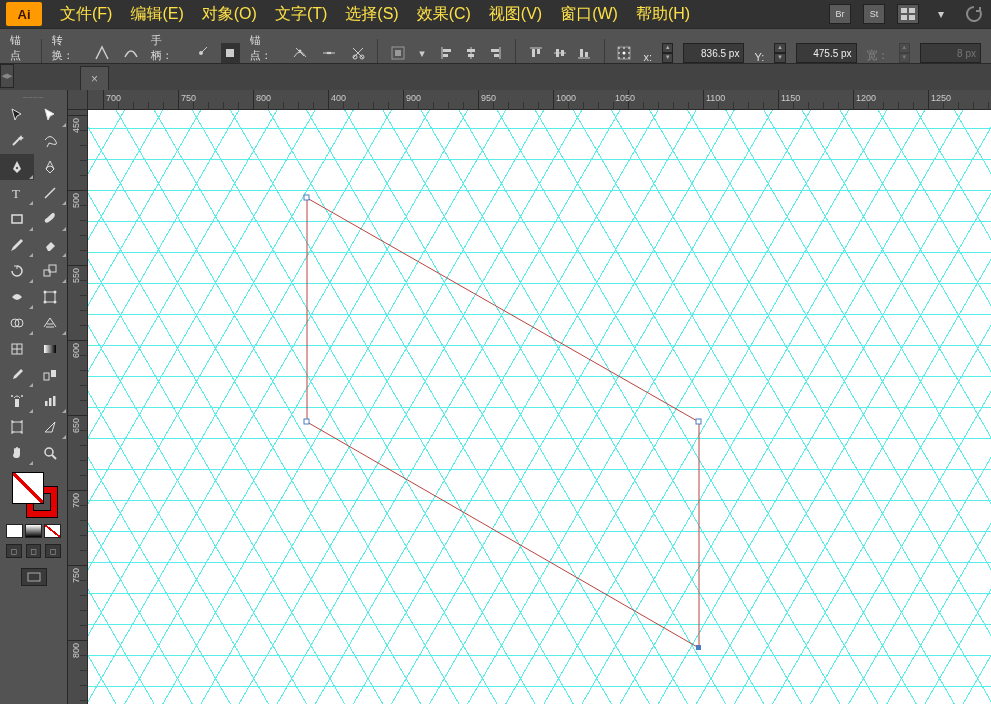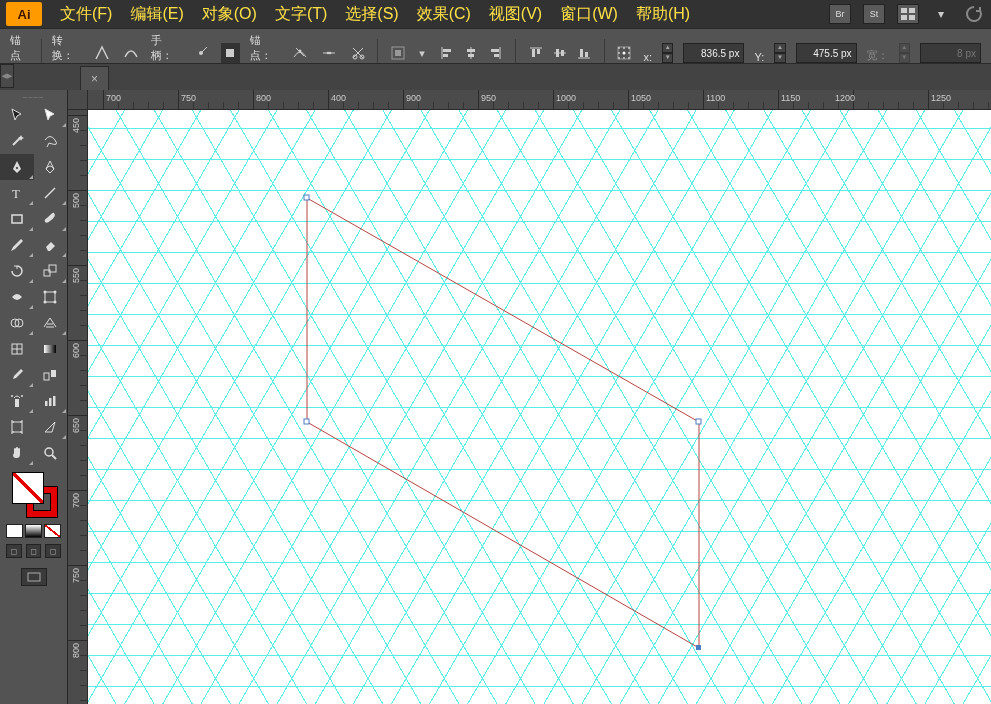--- a/index.html
+++ b/index.html
@@ -507,39 +507,39 @@
       <div class="minor" style="left: 420px;"></div>
       <div class="minor" style="left: 435px;"></div>
       <div class="minor" style="left: 450px;"></div>
       <div class="tick" style="left: 465px;"></div>
       <div class="lbl" style="left: 465px;">1000</div>
       <div class="minor" style="left: 480px;"></div>
       <div class="minor" style="left: 495px;"></div>
       <div class="minor" style="left: 510px;"></div>
       <div class="minor" style="left: 525px;"></div>
       <div class="tick" style="left: 540px;"></div>
-      <div class="lbl" style="left: 540px;">1050</div>
+      <div class="lbl" style="left: 524px;">1050</div>
       <div class="minor" style="left: 555px;"></div>
       <div class="minor" style="left: 570px;"></div>
       <div class="minor" style="left: 585px;"></div>
       <div class="minor" style="left: 600px;"></div>
       <div class="tick" style="left: 615px;"></div>
       <div class="lbl" style="left: 615px;">1100</div>
       <div class="minor" style="left: 630px;"></div>
       <div class="minor" style="left: 645px;"></div>
       <div class="minor" style="left: 660px;"></div>
       <div class="minor" style="left: 675px;"></div>
       <div class="tick" style="left: 690px;"></div>
       <div class="lbl" style="left: 690px;">1150</div>
       <div class="minor" style="left: 705px;"></div>
       <div class="minor" style="left: 720px;"></div>
       <div class="minor" style="left: 735px;"></div>
       <div class="minor" style="left: 750px;"></div>
       <div class="tick" style="left: 765px;"></div>
-      <div class="lbl" style="left: 744px;">1200</div>
+      <div class="lbl" style="left: 765px;">1200</div>
       <div class="minor" style="left: 780px;"></div>
       <div class="minor" style="left: 795px;"></div>
       <div class="minor" style="left: 810px;"></div>
       <div class="minor" style="left: 825px;"></div>
       <div class="tick" style="left: 840px;"></div>
       <div class="lbl" style="left: 840px;">1250</div>
       <div class="minor" style="left: 855px;"></div>
       <div class="minor" style="left: 870px;"></div>
       <div class="minor" style="left: 885px;"></div>
       <div class="minor" style="left: 900px;"></div>

